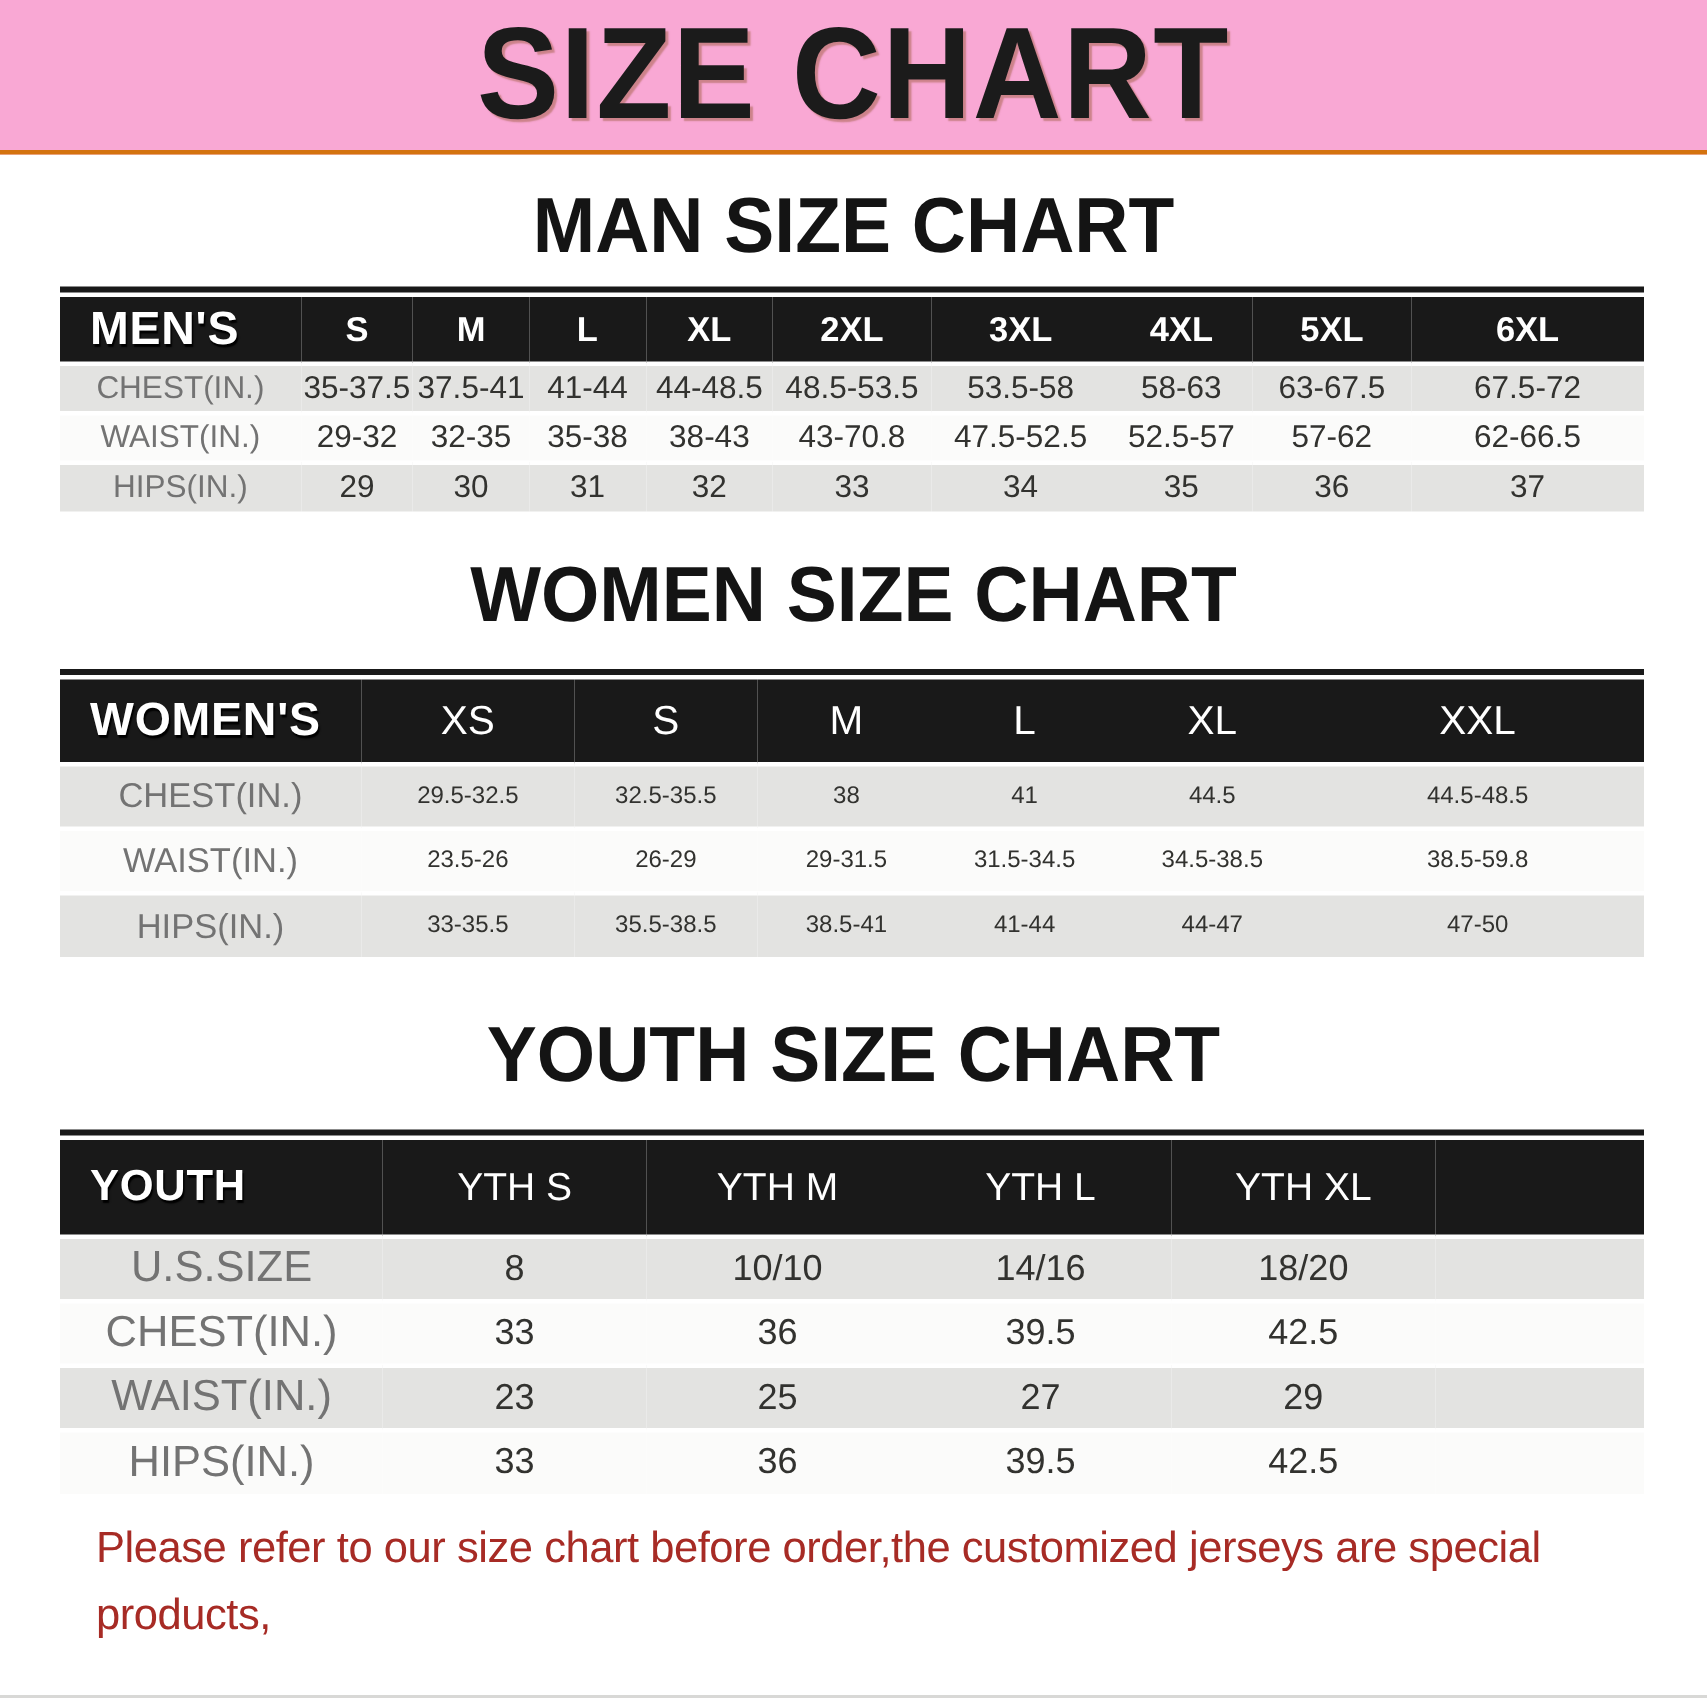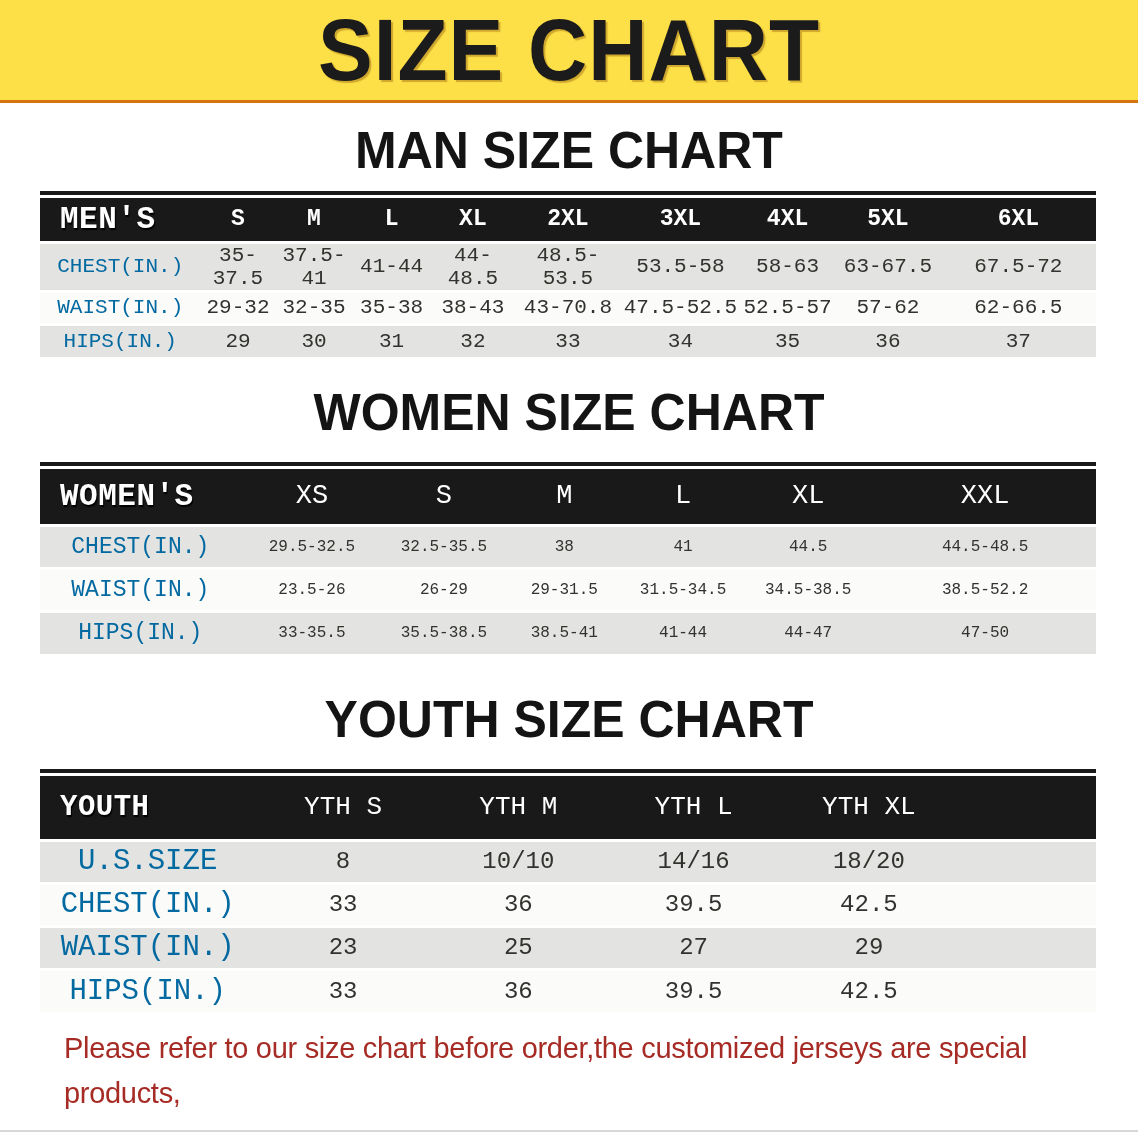--- a/index.html
+++ b/index.html
@@ -8,21 +8,21 @@
     height: 1132px;
     background: #ffffff;
     font-family: "Liberation Sans", sans-serif;
     overflow: hidden;
     border-bottom: 2px solid #d8d8d6;
   }
 
   
   .banner {
     height: 103px;
-    background: #fde047;
+    background: #f9a8d4;
     display: flex;
     align-items: center;
     justify-content: center;
     border-bottom: 3px solid #d4730f;
   }
   .banner-title {
     font-size: 82px;
     font-weight: 800;
     color: #1b1b1b;
     letter-spacing: 1px;
@@ -38,21 +38,21 @@
     font-weight: 800;
     color: #141414;
     line-height: 50px;
     transform: scaleY(1.04);
   }
   #heading-man   { margin-top: 22px; }
   #heading-women { margin-top: 30px; }
   #heading-youth { margin-top: 40px; }
 
   
-  .table-wrap { width: 1056px; margin-left: 40px; font-family: Liberation Mono, monospace; }
+  .table-wrap { width: 1056px; margin-left: 40px; }
   #table-wrap-0 { margin-top: 16px; }
   #table-wrap-1 { margin-top: 25px; }
   #table-wrap-2 { margin-top: 25px; }
 
   .bevel { height: 4px; background: #191919; margin-bottom: 3px; }
 
   table.size-table {
     width: 100%;
     border-collapse: collapse;
     table-layout: fixed;
@@ -81,21 +81,21 @@
   tbody tr.stripe { background: #e3e3e1; }
   tbody tr.plain  { background: #fbfbfa; }
   .t0 tbody tr { height: 33px; }
   .t1 tbody tr { height: 43px; }
   .t2 tbody tr { height: 43px; }
 
   td { text-align: center; color: #32322f; }
   .t0 td { font-size: 21px; }
   .t1 td { font-size: 16px; }
   .t2 td { font-size: 24px; }
-  td.rowlabel { color: #0369a1; margin-left: 16px; }
+  td.rowlabel { color: #737373; margin-left: 16px; }
   .t0 td.rowlabel { font-size: 21px; }
   .t1 td.rowlabel { font-size: 23px; }
   .t2 td.rowlabel { font-size: 29px; }
 
   
   .disclaimer {
     margin: 14px 0 0 64px;
     color: #a72b25;
     font-size: 29px;
     line-height: 45px;
@@ -218,21 +218,21 @@
             <td>44.5</td>
             <td>44.5-48.5</td>
           </tr>
           <tr class="plain">
             <td class="rowlabel">WAIST(IN.)</td>
             <td>23.5-26</td>
             <td>26-29</td>
             <td>29-31.5</td>
             <td>31.5-34.5</td>
             <td>34.5-38.5</td>
-            <td>38.5-52.2</td>
+            <td>38.5-59.8</td>
           </tr>
           <tr class="stripe">
             <td class="rowlabel">HIPS(IN.)</td>
             <td>33-35.5</td>
             <td>35.5-38.5</td>
             <td>38.5-41</td>
             <td>41-44</td>
             <td>44-47</td>
             <td>47-50</td>
           </tr>

